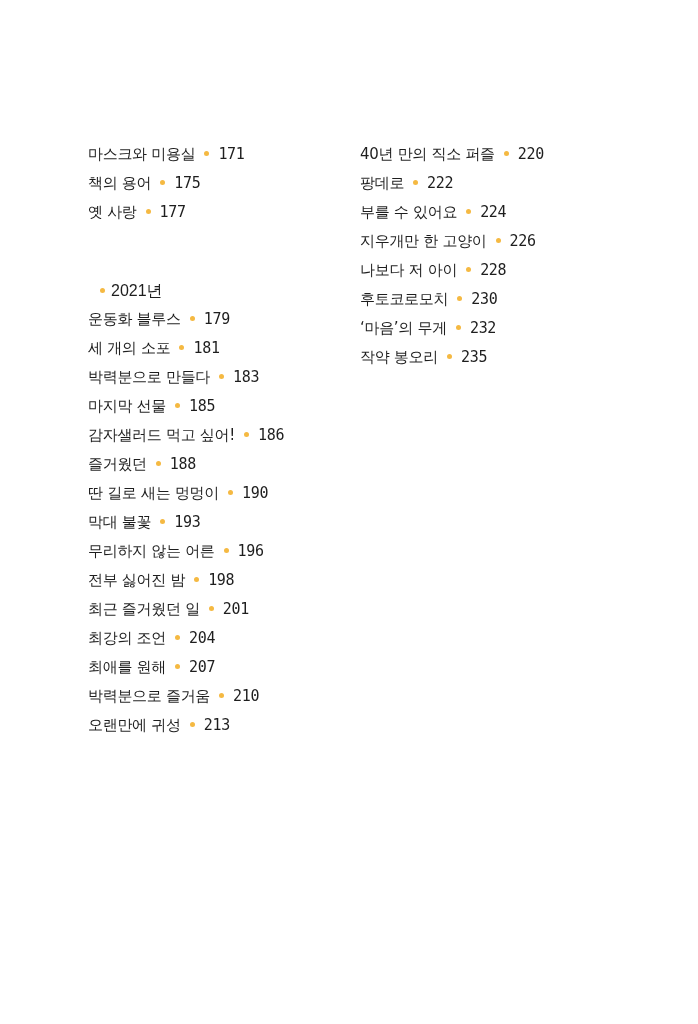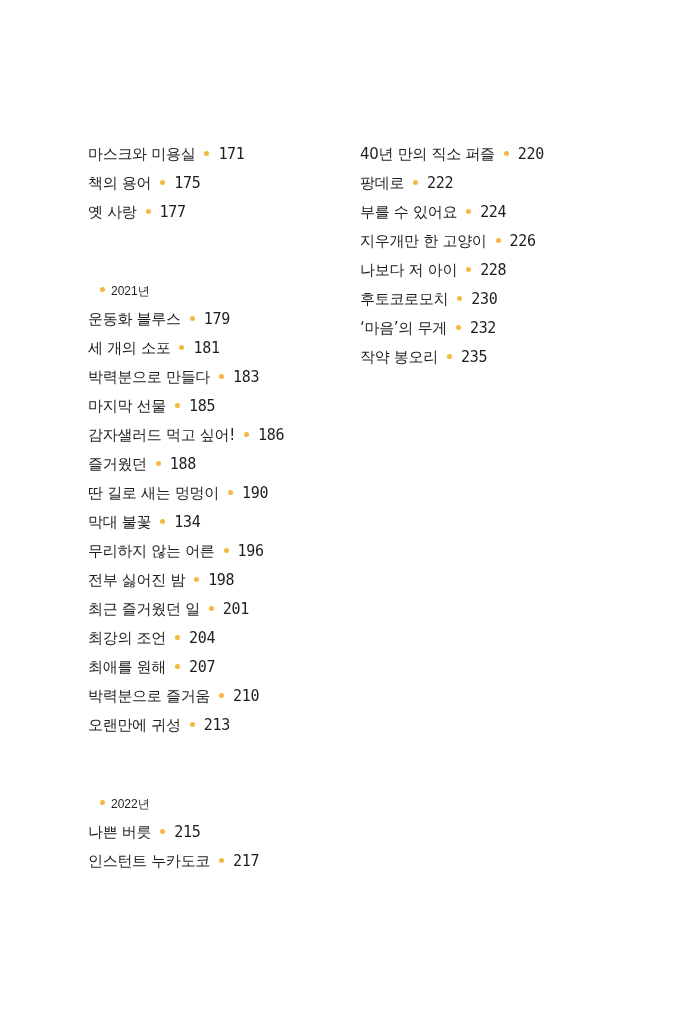--- a/index.html
+++ b/index.html
@@ -8,21 +8,21 @@
   .col { position: absolute; top: 140px; }
   .col-left { left: 88px; }
   .col-right { left: 360px; }
   .row { height: 29px; line-height: 29px; font-size: 15px; white-space: nowrap; letter-spacing: -0.3px; }
   .dot { display: inline-block; width: 5px; height: 5px; border-radius: 50%;
          background: #f5b942; vertical-align: middle; margin: 0 9px 2px 9px; }
   .page { font-family: "DejaVu Sans Mono", "Liberation Mono", monospace; font-size: 15px; margin-top: 35px; }
   .gap { height: 49px; }
   .heading { height: 29px; line-height: 29px; font-size: 15px; margin-top: 0; }
   .heading .dot { margin: 0 6px 2px 12px; }
-  .heading span.year { font-family: "Liberation Sans", sans-serif; font-size: 12px; }
+  .heading span.year { font-family: "Liberation Sans", sans-serif; font-size: 16px; }
 </style>
 </head>
 <body>
 
 <div class="col col-left">
   <div>
     <div class="row"><span>마스크와 미용실</span><span class="dot" style="background: rgb(245, 185, 66);"></span><span class="page">171</span></div>
     <div class="row"><span>책의 용어</span><span class="dot" style="background: rgb(245, 185, 66);"></span><span class="page">175</span></div>
     <div class="row"><span>옛 사랑</span><span class="dot" style="background: rgb(245, 185, 66);"></span><span class="page">177</span></div>
   </div>
@@ -31,37 +31,32 @@
 
   <div>
     <div class="heading"><span class="dot" style="margin-left: 12px; background: rgb(245, 185, 66);"></span><span class="year">2021년</span></div>
     <div class="row"><span>운동화 블루스</span><span class="dot" style="background: rgb(245, 185, 66);"></span><span class="page">179</span></div>
     <div class="row"><span>세 개의 소포</span><span class="dot" style="background: rgb(245, 185, 66);"></span><span class="page">181</span></div>
     <div class="row"><span>박력분으로 만들다</span><span class="dot" style="background: rgb(245, 185, 66);"></span><span class="page">183</span></div>
     <div class="row"><span>마지막 선물</span><span class="dot" style="background: rgb(245, 185, 66);"></span><span class="page">185</span></div>
     <div class="row"><span>감자샐러드 먹고 싶어!</span><span class="dot" style="background: rgb(245, 185, 66);"></span><span class="page">186</span></div>
     <div class="row"><span>즐거웠던</span><span class="dot" style="background: rgb(245, 185, 66);"></span><span class="page">188</span></div>
     <div class="row"><span>딴 길로 새는 멍멍이</span><span class="dot" style="background: rgb(245, 185, 66);"></span><span class="page">190</span></div>
-    <div class="row"><span>막대 불꽃</span><span class="dot" style="background: rgb(245, 185, 66);"></span><span class="page">134</span></div>
+    <div class="row"><span>막대 불꽃</span><span class="dot" style="background: rgb(245, 185, 66);"></span><span class="page">193</span></div>
     <div class="row"><span>무리하지 않는 어른</span><span class="dot" style="background: rgb(245, 185, 66);"></span><span class="page">196</span></div>
     <div class="row"><span>전부 싫어진 밤</span><span class="dot" style="background: rgb(245, 185, 66);"></span><span class="page">198</span></div>
     <div class="row"><span>최근 즐거웠던 일</span><span class="dot" style="background: rgb(245, 185, 66);"></span><span class="page">201</span></div>
     <div class="row"><span>최강의 조언</span><span class="dot" style="background: rgb(245, 185, 66);"></span><span class="page">204</span></div>
     <div class="row"><span>최애를 원해</span><span class="dot" style="background: rgb(245, 185, 66);"></span><span class="page">207</span></div>
     <div class="row"><span>박력분으로 즐거움</span><span class="dot" style="background: rgb(245, 185, 66);"></span><span class="page">210</span></div>
     <div class="row"><span>오랜만에 귀성</span><span class="dot" style="background: rgb(245, 185, 66);"></span><span class="page">213</span></div>
   </div>
 
   <div class="gap"></div>
 
-  <div>
-    <div class="heading"><span class="dot" style="margin-left: 12px; background: rgb(245, 185, 66);"></span><span class="year">2022년</span></div>
-    <div class="row"><span>나쁜 버릇</span><span class="dot" style="background: rgb(245, 185, 66);"></span><span class="page">215</span></div>
-    <div class="row"><span>인스턴트 누카도코</span><span class="dot" style="background: rgb(245, 185, 66);"></span><span class="page">217</span></div>
-  </div>
 </div>
 
 <div class="col col-right">
   <div class="row"><span>40년 만의 직소 퍼즐</span><span class="dot" style="background: rgb(245, 185, 66);"></span><span class="page">220</span></div>
   <div class="row"><span>팡데로</span><span class="dot" style="background: rgb(245, 185, 66);"></span><span class="page">222</span></div>
   <div class="row"><span>부를 수 있어요</span><span class="dot" style="background: rgb(245, 185, 66);"></span><span class="page">224</span></div>
   <div class="row"><span>지우개만 한 고양이</span><span class="dot" style="background: rgb(245, 185, 66);"></span><span class="page">226</span></div>
   <div class="row"><span>나보다 저 아이</span><span class="dot" style="background: rgb(245, 185, 66);"></span><span class="page">228</span></div>
   <div class="row"><span>후토코로모치</span><span class="dot" style="background: rgb(245, 185, 66);"></span><span class="page">230</span></div>
   <div class="row"><span>‘마음’의 무게</span><span class="dot" style="background: rgb(245, 185, 66);"></span><span class="page">232</span></div>

